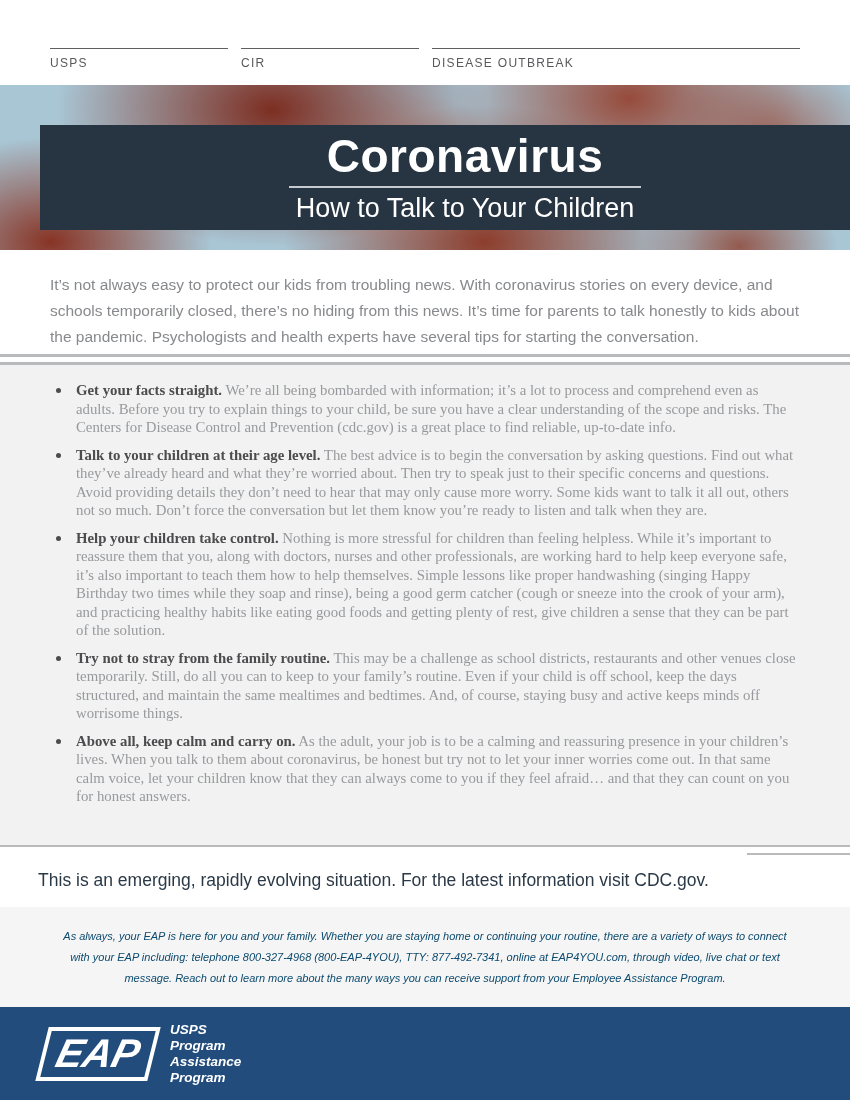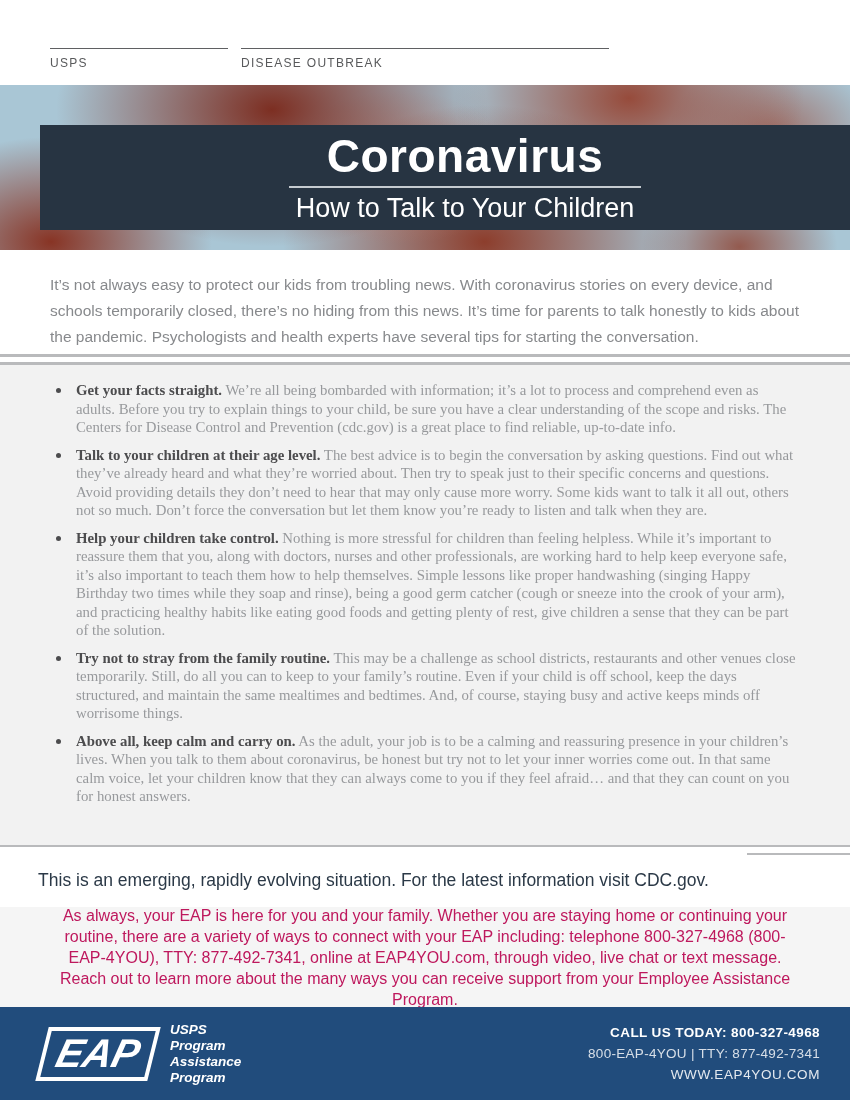--- a/index.html
+++ b/index.html
@@ -147,23 +147,24 @@
     top: 907px; left: 0;
     width: 850px; height: 100px;
     background: #f5f5f5;
     display: flex;
     align-items: center;
     justify-content: center;
     padding: 0 58px;
   }
   .eap-info p {
     text-align: center;
-    color: #be185d;
-    font-size: 16px;
+    color: #0c4a6e;
+    font-size: 11px;
     line-height: 21px;
+    font-style: italic;
   }
 
   
   .footer {
     position: absolute;
     top: 1007px; left: 0;
     width: 850px; height: 93px;
     background: #214c7c;
     display: flex;
     align-items: center;
@@ -215,20 +216,21 @@
     letter-spacing: 0.6px;
   }
 </style>
 </head>
 <body>
 
 <div class="page">
 
   <div class="top-header">
     <div class="hcol hcol1">USPS</div>
+    <div class="hcol hcol2">CIR</div>
     <div class="hcol hcol3">DISEASE OUTBREAK</div>
   </div>
 
   <div class="banner">
     <div class="banner-band">
       <div class="banner-title">Coronavirus</div>
       <div class="banner-underline"></div>
       <div class="banner-subtitle">How to Talk to Your Children</div>
     </div>
   </div>
@@ -268,20 +270,15 @@
       <div class="eap-logo-box">
         <div class="eap-logo-text">EAP</div>
       </div>
       <div class="org-lines">
         <div>USPS</div>
         <div>Program</div>
         <div>Assistance</div>
         <div>Program</div>
       </div>
     </div>
-    <div class="footer-contact">
-      <div class="call">CALL US TODAY: 800-327-4968</div>
-      <div class="phones">800-EAP-4YOU | TTY: 877-492-7341</div>
-      <div class="web">WWW.EAP4YOU.COM</div>
-    </div>
   </div>
 
 </div>
 
 </body></html>

